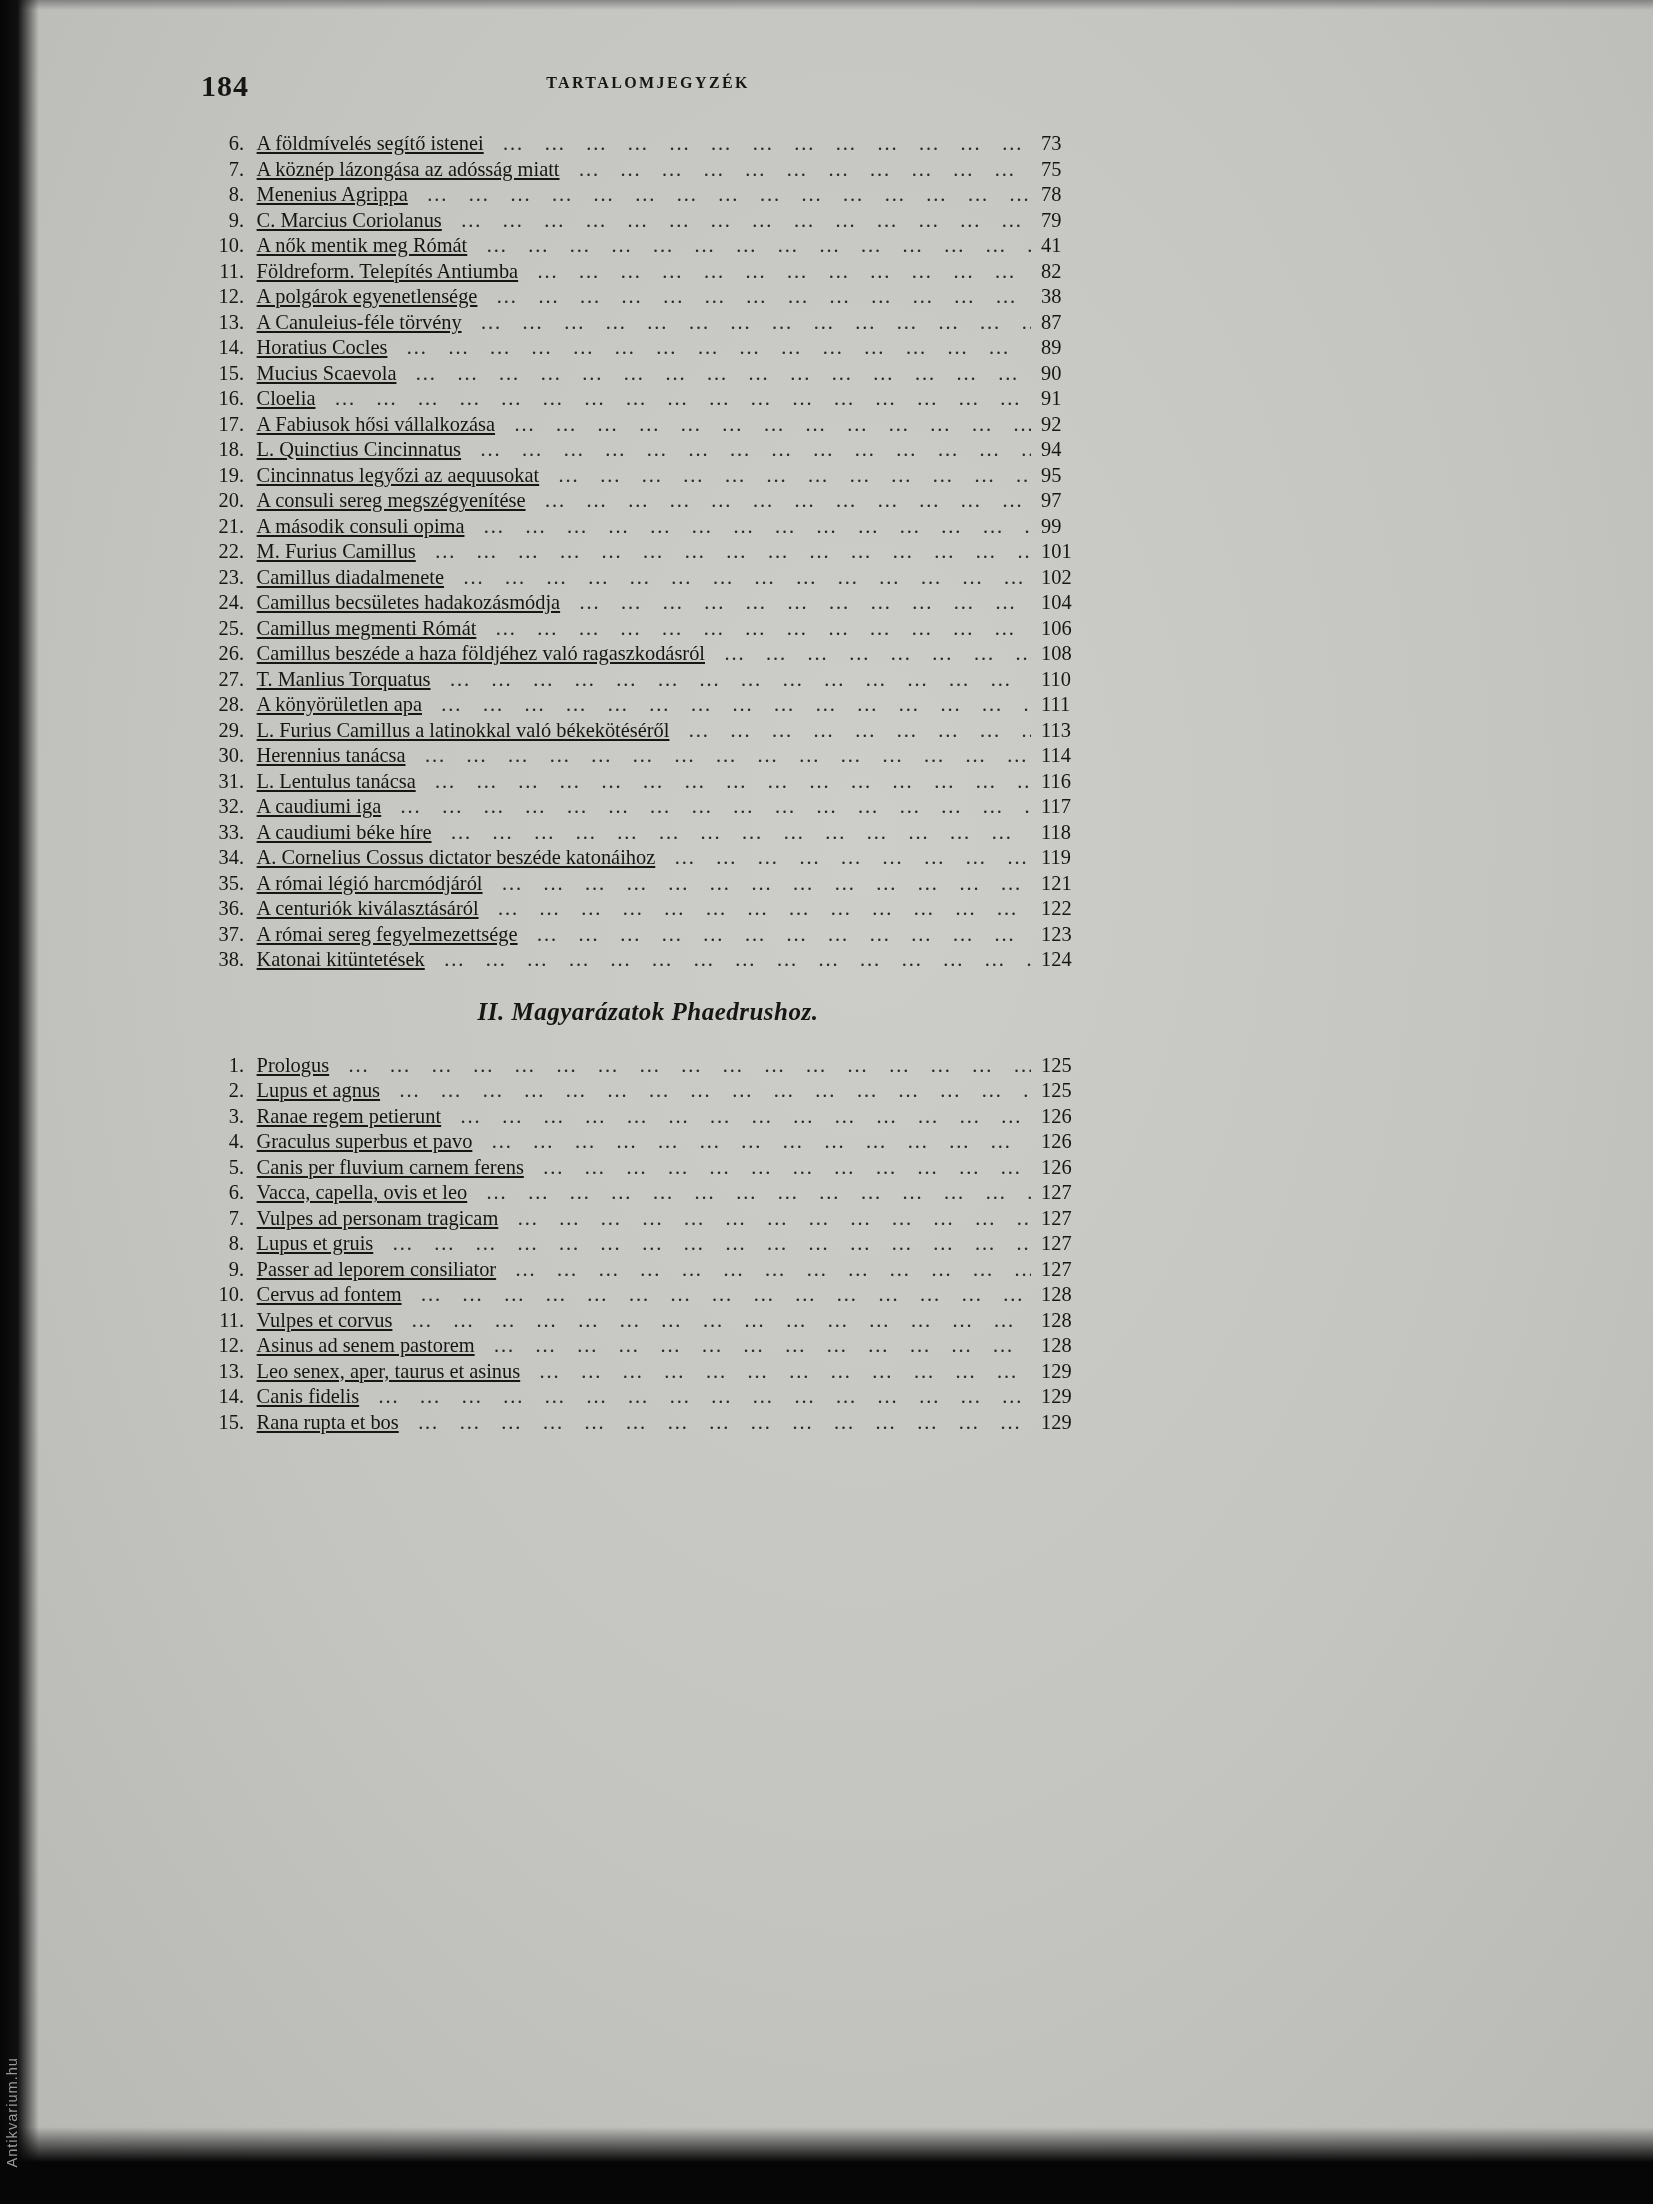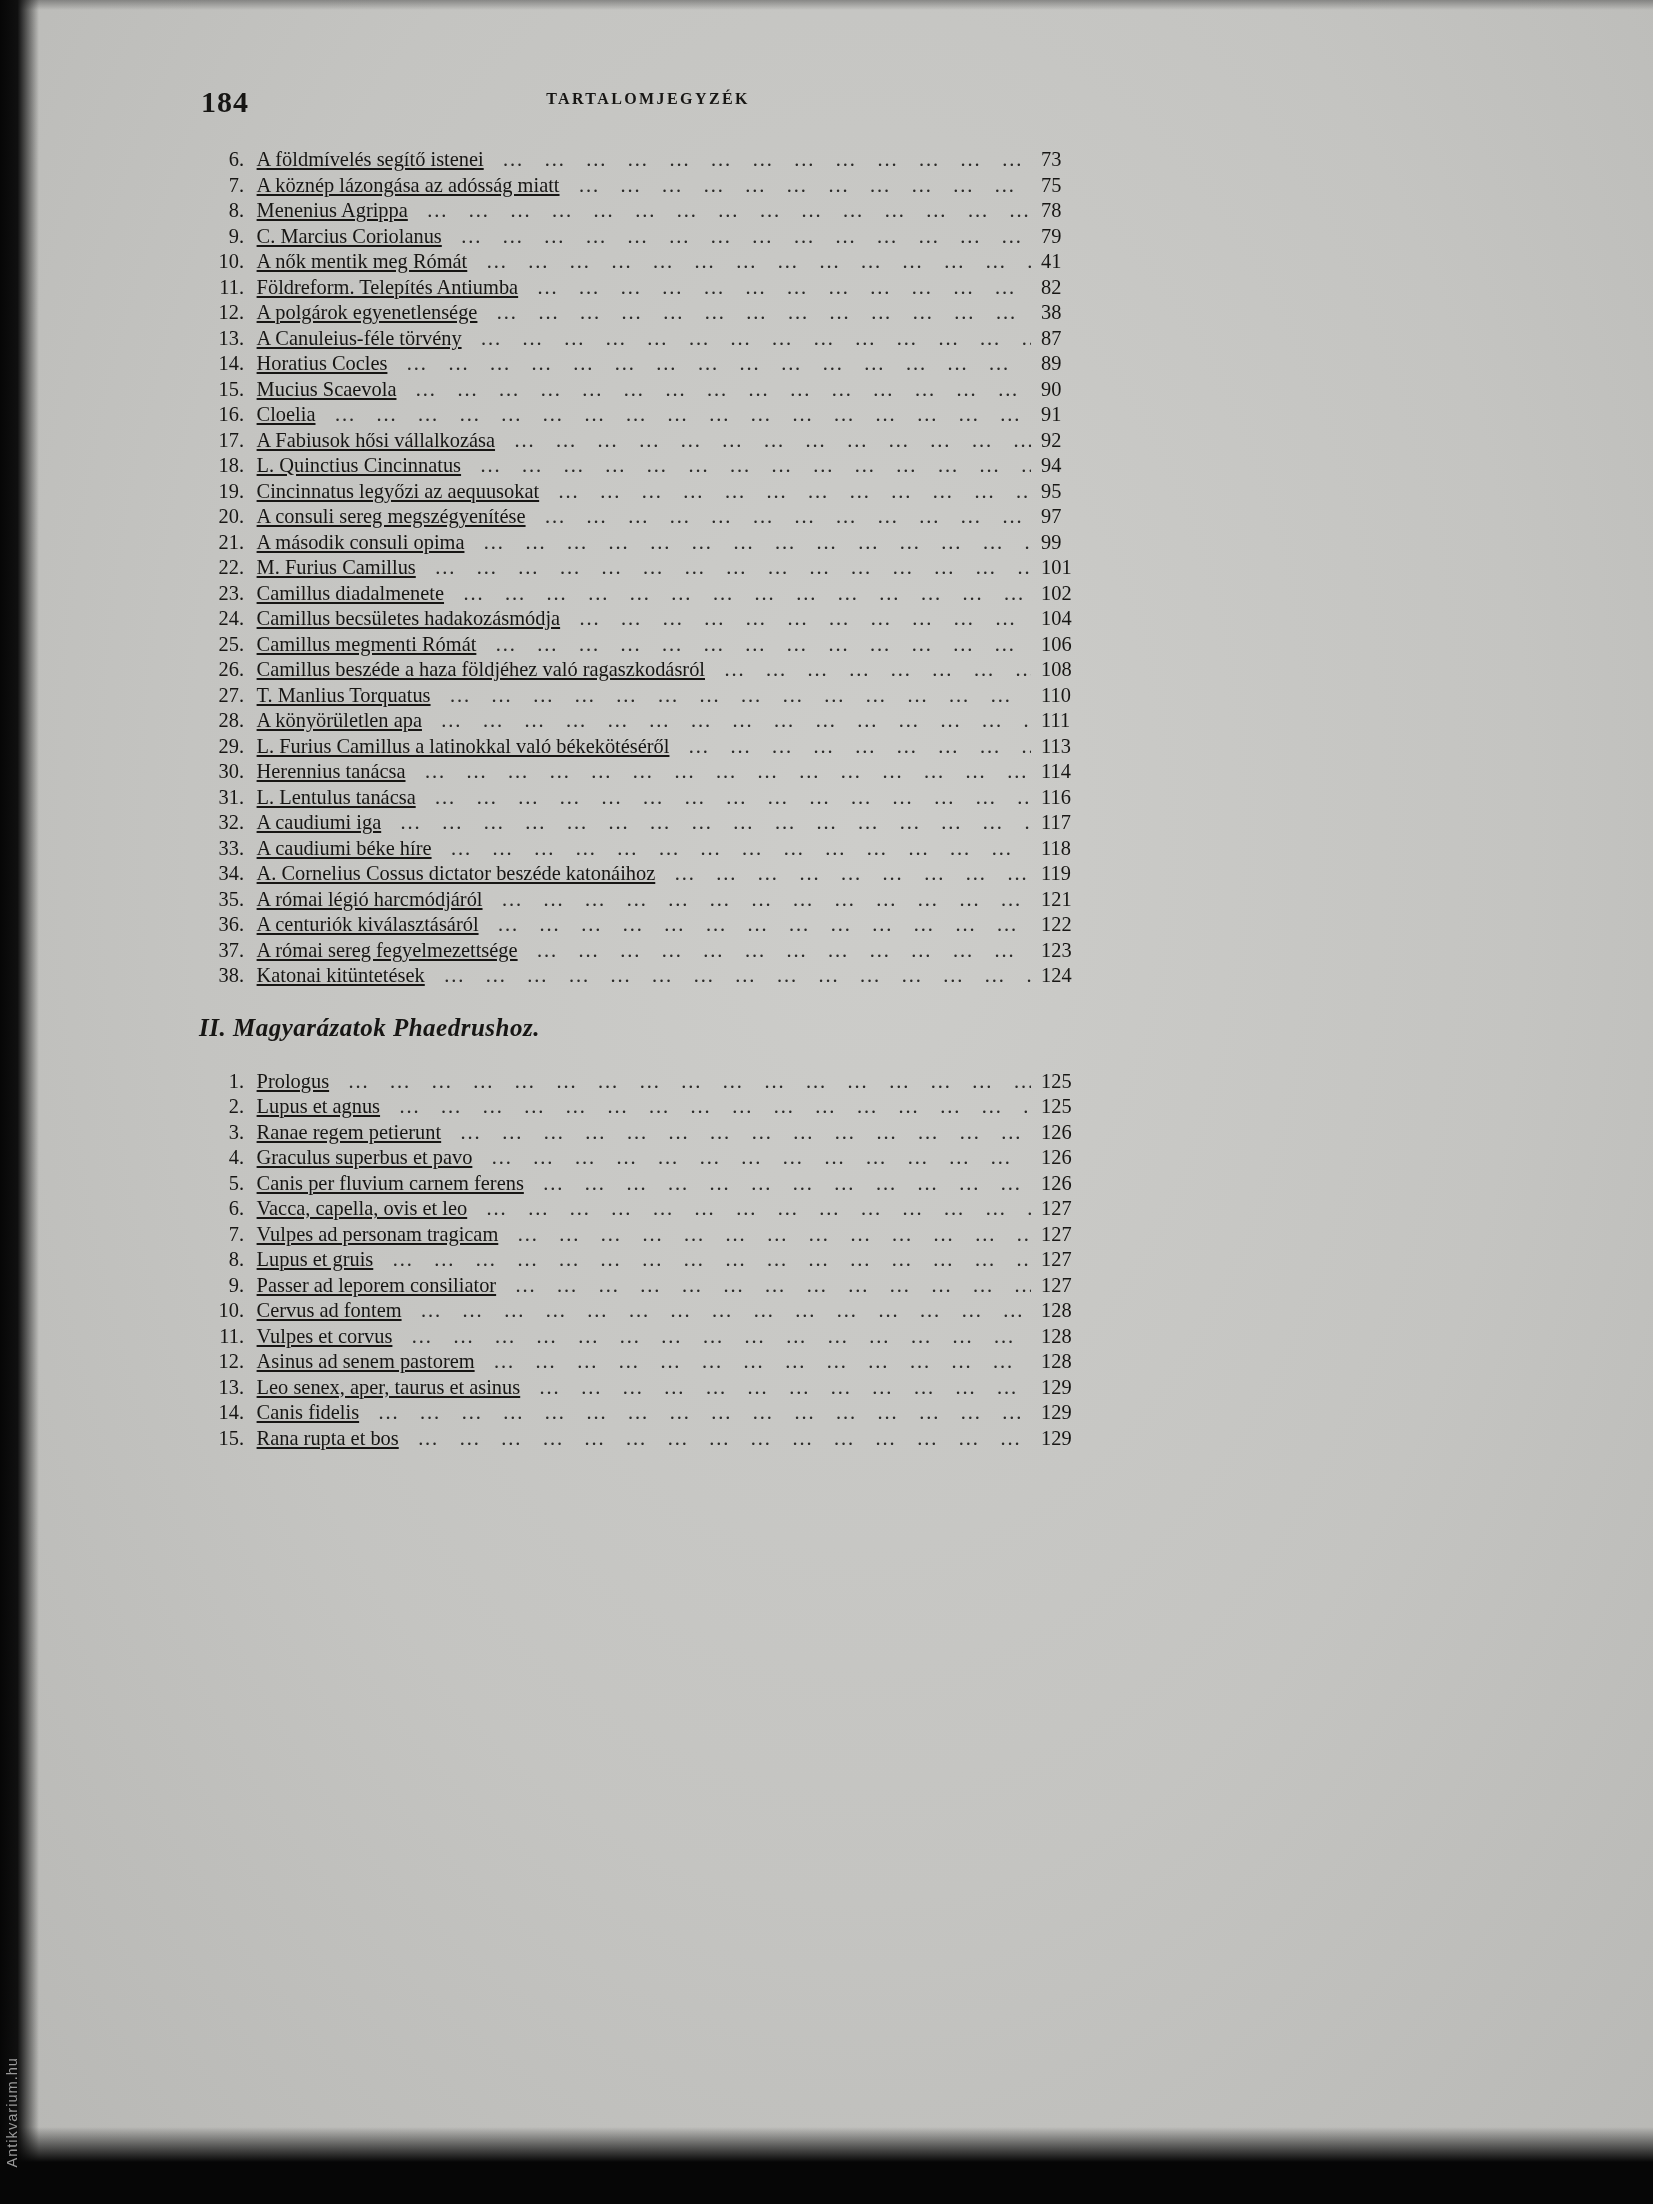--- a/index.html
+++ b/index.html
@@ -26,21 +26,21 @@
     background:linear-gradient(180deg,rgba(60,60,60,.45),rgba(60,60,60,0));
   }
   .watermark{
     position:absolute;left:3.9px;top:2057px;
     writing-mode:vertical-rl;transform:rotate(180deg);
     color:#9a9a9a;font-size:14.6px;letter-spacing:1px;
     font-family:"Liberation Sans","DejaVu Sans",sans-serif;
     z-index:5;
   }
   .content{
-    position:absolute;left:199px;top:85px;width:898px;
+    position:absolute;left:199px;top:69px;width:898px;
     color:#171614;
   }
   .header{
     position:relative;height:35px;
   }
   .pagenum{
     position:absolute;left:1.9px;top:0;
     font-size:30px;font-weight:bold;letter-spacing:1px;
   }
   .header-title{
@@ -62,21 +62,21 @@
   .leader{
     flex:1 1 0;min-width:0;overflow:hidden;white-space:nowrap;
     margin:0 9.7px 0 19.4px;
     letter-spacing:1.9px;word-spacing:13.6px;
     color:#2b2a28;
   }
   .pg{
     flex:0 0 56px;text-align:left;
   }
   .section-heading{
-    font-size:25px;font-weight:bold;font-style:italic;
+    text-align:center;font-size:25px;font-weight:bold;font-style:italic;
     margin:25px 0 19.4px 0;letter-spacing:0.5px;
   }
 </style>
 </head>
 <body>
 
 <div class="scan">
   <div class="top-shade"></div>
   <div class="left-edge"></div>
   <div class="bottom-edge"></div>

